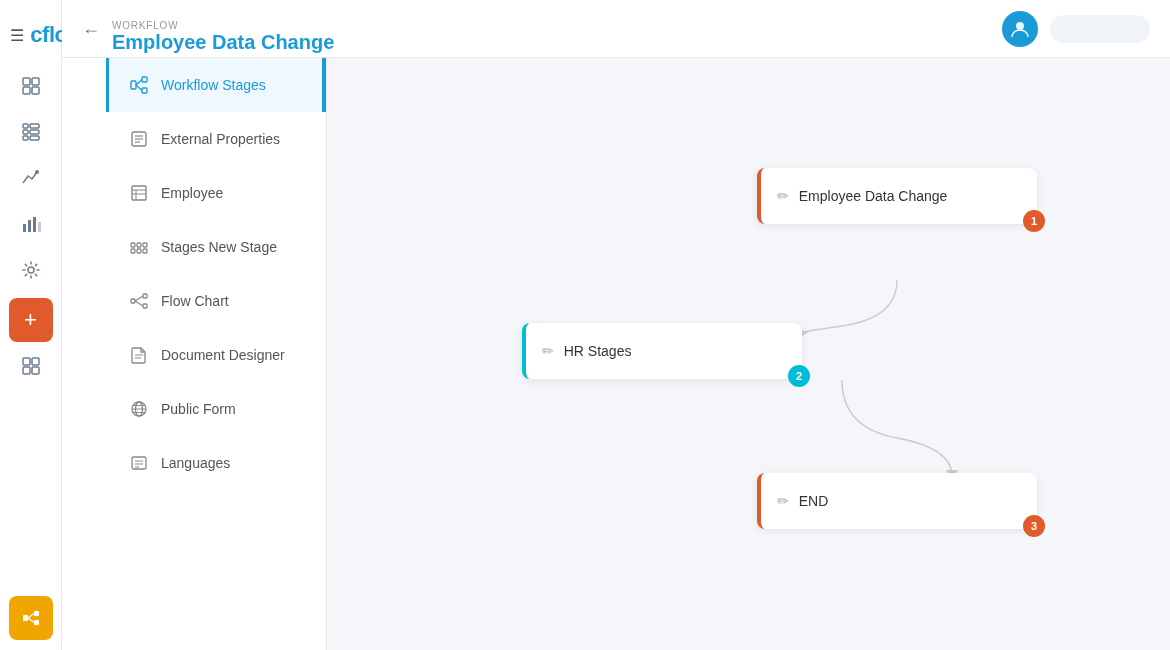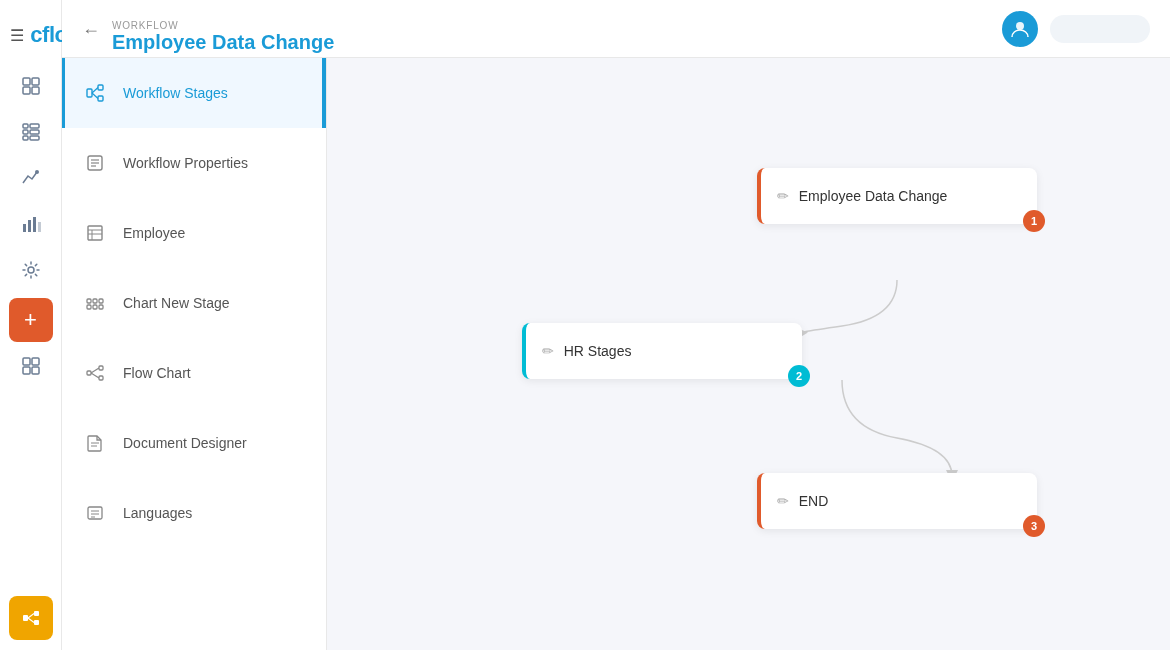--- a/index.html
+++ b/index.html
@@ -133,27 +133,28 @@
     .menu-sidebar {
       width: 265px;
       background: #fff;
       border-right: 1px solid #e8e8e8;
       overflow-y: auto;
       flex-shrink: 0;
     }
     .menu-item {
       display: flex;
       align-items: center;
-      padding: 26px 20px;
-      gap: 18px;
+      padding: 18px 20px;
+      gap: 12px;
       cursor: pointer;
       color: #555;
       font-size: 14px;
       border-left: 3px solid transparent;
       position: relative;
+      margin-left: 44px;
     }
     .menu-item.active {
       color: #1a9bd7;
       border-left: 3px solid #1a9bd7;
       background: #f0f8ff;
     }
     .menu-item-icon {
       font-size: 16px;
       color: #888;
       width: 20px;
@@ -372,21 +373,21 @@
 
       <div class="menu-item">
         <span class="menu-item-icon">
           <svg width="18" height="18" viewBox="0 0 18 18" fill="none">
             <rect x="2" y="2" width="14" height="14" rx="2" stroke="#888" stroke-width="1.4"></rect>
             <line x1="5" y1="6" x2="13" y2="6" stroke="#888" stroke-width="1.2"></line>
             <line x1="5" y1="9" x2="13" y2="9" stroke="#888" stroke-width="1.2"></line>
             <line x1="5" y1="12" x2="10" y2="12" stroke="#888" stroke-width="1.2"></line>
           </svg>
         </span>
-        <span>Workflow Properties</span>
+        <span>External Properties</span>
       </div>
 
       <div class="menu-item">
         <span class="menu-item-icon">
           <svg width="18" height="18" viewBox="0 0 18 18" fill="none">
             <rect x="2" y="2" width="14" height="14" rx="1" stroke="#888" stroke-width="1.4"></rect>
             <line x1="2" y1="6" x2="16" y2="6" stroke="#888" stroke-width="1"></line>
             <line x1="2" y1="10" x2="16" y2="10" stroke="#888" stroke-width="1"></line>
             <line x1="6" y1="6" x2="6" y2="16" stroke="#888" stroke-width="1"></line>
           </svg>
@@ -398,21 +399,21 @@
         <span class="menu-item-icon">
           <svg width="18" height="18" viewBox="0 0 18 18" fill="none">
             <rect x="1" y="5" width="4" height="4" rx="1" stroke="#888" stroke-width="1.3"></rect>
             <rect x="1" y="11" width="4" height="4" rx="1" stroke="#888" stroke-width="1.3"></rect>
             <rect x="7" y="5" width="4" height="4" rx="1" stroke="#888" stroke-width="1.3"></rect>
             <rect x="7" y="11" width="4" height="4" rx="1" stroke="#888" stroke-width="1.3"></rect>
             <rect x="13" y="5" width="4" height="4" rx="1" stroke="#888" stroke-width="1.3"></rect>
             <rect x="13" y="11" width="4" height="4" rx="1" stroke="#888" stroke-width="1.3"></rect>
           </svg>
         </span>
-        <span>Chart New Stage</span>
+        <span>Stages New Stage</span>
       </div>
 
       <div class="menu-item">
         <span class="menu-item-icon">
           <svg width="18" height="18" viewBox="0 0 18 18" fill="none">
             <rect x="1" y="7" width="4" height="4" rx="1" stroke="#888" stroke-width="1.3"></rect>
             <rect x="13" y="2" width="4" height="4" rx="1" stroke="#888" stroke-width="1.3"></rect>
             <rect x="13" y="12" width="4" height="4" rx="1" stroke="#888" stroke-width="1.3"></rect>
             <line x1="5" y1="9" x2="13" y2="4" stroke="#888" stroke-width="1.2"></line>
             <line x1="5" y1="9" x2="13" y2="14" stroke="#888" stroke-width="1.2"></line>
@@ -426,20 +427,32 @@
           <svg width="18" height="18" viewBox="0 0 18 18" fill="none">
             <path d="M3 2h8l4 4v10a1 1 0 01-1 1H3a1 1 0 01-1-1V3a1 1 0 011-1z" stroke="#888" stroke-width="1.3" fill="none"></path>
             <path d="M11 2v4h4" stroke="#888" stroke-width="1.3" fill="none"></path>
             <line x1="5" y1="9" x2="13" y2="9" stroke="#888" stroke-width="1"></line>
             <line x1="5" y1="12" x2="11" y2="12" stroke="#888" stroke-width="1"></line>
           </svg>
         </span>
         <span>Document Designer</span>
       </div>
 
+      <div class="menu-item">
+        <span class="menu-item-icon">
+          <svg width="18" height="18" viewBox="0 0 18 18" fill="none">
+            <circle cx="9" cy="9" r="7" stroke="#888" stroke-width="1.3"></circle>
+            <ellipse cx="9" cy="9" rx="3.5" ry="7" stroke="#888" stroke-width="1.3"></ellipse>
+            <line x1="2" y1="9" x2="16" y2="9" stroke="#888" stroke-width="1"></line>
+            <line x1="2.5" y1="5.5" x2="15.5" y2="5.5" stroke="#888" stroke-width="1"></line>
+            <line x1="2.5" y1="12.5" x2="15.5" y2="12.5" stroke="#888" stroke-width="1"></line>
+          </svg>
+        </span>
+        <span>Public Form</span>
+      </div>
 
 
 
       <div class="menu-item">
         <span class="menu-item-icon">
           <svg width="18" height="18" viewBox="0 0 18 18" fill="none">
             <rect x="2" y="3" width="14" height="12" rx="1.5" stroke="#888" stroke-width="1.3"></rect>
             <line x1="5" y1="7" x2="13" y2="7" stroke="#888" stroke-width="1"></line>
             <line x1="5" y1="10" x2="13" y2="10" stroke="#888" stroke-width="1"></line>
             <line x1="5" y1="13" x2="9" y2="13" stroke="#888" stroke-width="1"></line>

